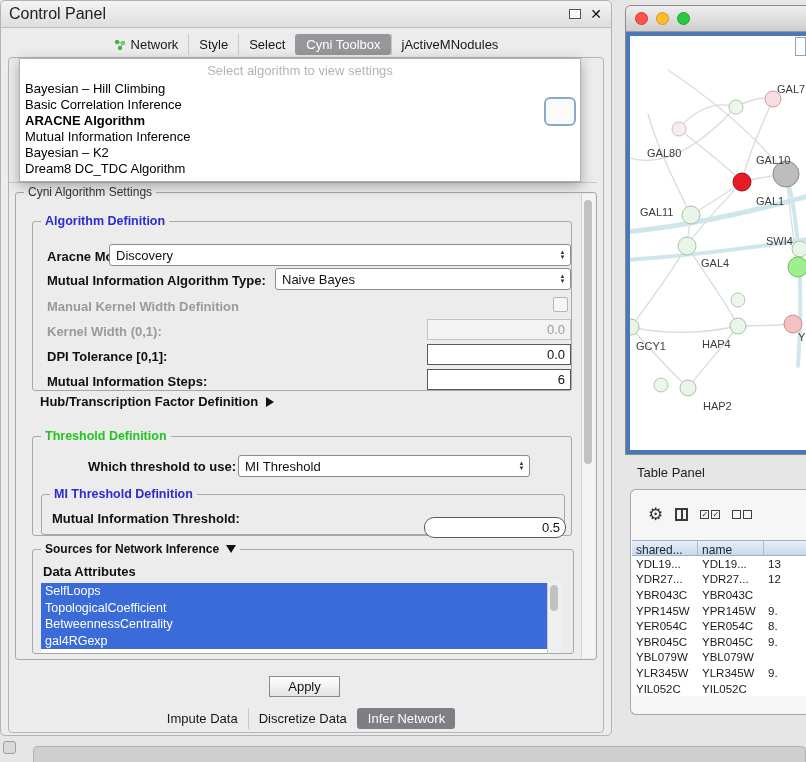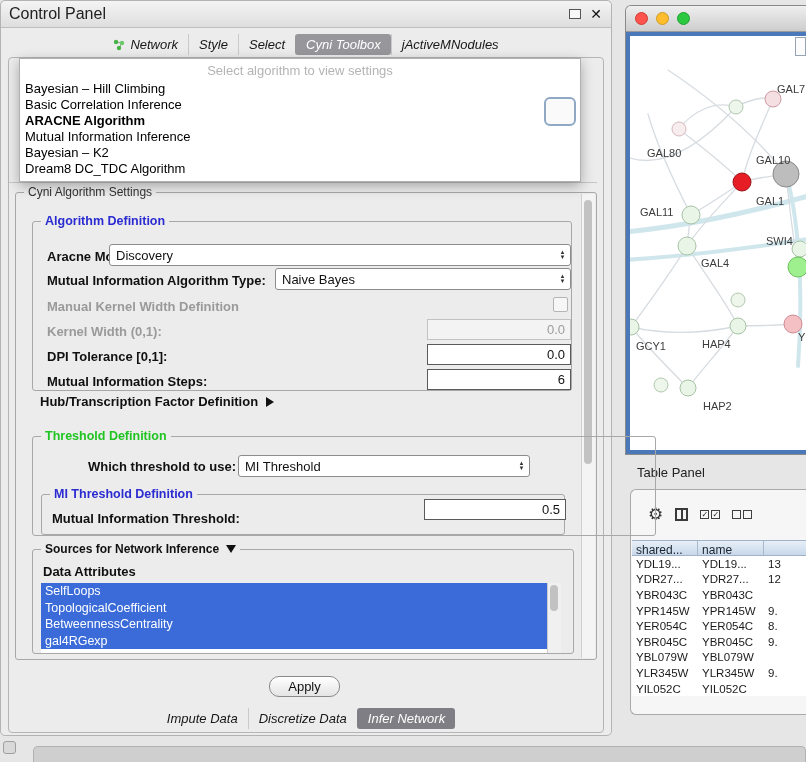--- a/index.html
+++ b/index.html
@@ -13,21 +13,21 @@
       border:1px solid #b3b3b3;border-radius:5px;box-sizing:border-box;}
   .cp-titlebar{position:absolute;left:0;top:0;right:0;height:26px;
       background:linear-gradient(#f4f4f4,#dedede);border-bottom:1px solid #bdbdbd;
       border-radius:5px 5px 0 0;display:flex;align-items:center;}
   .cp-title{font-size:16px;color:#222;padding-left:8px;flex:1;}
   .win-float{width:10px;height:8px;border:1px solid #555;margin-right:9px;background:#f8f8f8;}
   .win-close{font-size:14px;font-weight:bold;color:#111;margin-right:9px;line-height:14px;}
   .cp-frame{position:absolute;left:7px;top:56px;width:596px;height:676px;
       border:1px solid #b5b5b5;border-radius:4px;background:#ececec;box-sizing:border-box;}
   
-  .tabbar{position:absolute;left:0;right:0;display:flex;justify-content:center;z-index:3;font-style:italic;}
+  .tabbar{position:absolute;left:0;right:0;display:flex;justify-content:center;z-index:3;}
   .tabbar.top{top:33px;}
   .tabbar.bottom{top:707px;}
   .tab{display:flex;align-items:center;gap:5px;padding:3px 10px;font-size:13px;color:#161616;
       border-left:1px solid #c9c9c9;white-space:nowrap;cursor:default;}
   .tab:first-child{border-left:none;}
   .tab.sel{background:#97979b;color:#fff;border-radius:3px;border-left-color:transparent;}
   .tab.sel2{background:#7e7e84;color:#fff;border-radius:3px;border-left-color:transparent;}
   
   .popup{position:absolute;left:18px;top:57px;width:560px;background:#fff;
       border:1px solid #b0b0b0;box-shadow:0 4px 12px rgba(0,0,0,.3);z-index:50;padding:2px 0 4px;}
@@ -61,21 +61,21 @@
   .tri-right{display:inline-block;width:0;height:0;border-left:8px solid #111;
       border-top:5px solid transparent;border-bottom:5px solid transparent;margin-left:8px;}
   .tri-down{display:inline-block;width:0;height:0;border-top:8px solid #111;
       border-left:5px solid transparent;border-right:5px solid transparent;margin-left:7px;}
   .hub-row{position:absolute;display:flex;align-items:center;font-size:13px;font-weight:bold;color:#101010;}
   .attr-list{position:absolute;background:#fff;overflow:hidden;}
   .attr-item{height:16.5px;line-height:16.5px;font-size:12.5px;color:#fff;padding-left:4px;}
   .attr-scroll{position:absolute;right:0;top:0;bottom:0;width:13px;background:#f0f0f0;border-left:1px solid #ccc;}
   .attr-thumb{position:absolute;left:2px;top:2px;width:8px;height:26px;background:#c2c2c2;border-radius:4px;}
   .apply-btn{position:absolute;left:268px;top:675px;width:71px;height:21px;border:1px solid #898989;
-      border-radius:10px;background:linear-gradient(#ffffff,#e4e4e4);display:flex;align-items:center;
+      border-radius:0;background:linear-gradient(#ffffff,#e4e4e4);display:flex;align-items:center;
       justify-content:center;font-size:13px;color:#111;box-sizing:border-box;}
   
   .net-window{position:absolute;left:625px;top:5px;width:181px;height:450px;border-radius:6px 0 0 0;
       overflow:hidden;border:1px solid #8a8a8a;border-right:none;box-sizing:border-box;}
   .net-titlebar{position:absolute;left:0;top:0;right:0;height:26px;
       background:linear-gradient(#efefef,#cdcdcd);border-bottom:1px solid #9a9a9a;
       display:flex;align-items:center;gap:8px;padding-left:9px;box-sizing:border-box;}
   .tl{width:13px;height:13px;border-radius:50%;box-sizing:border-box;}
   .tl.red{background:#ff544d;border:1px solid #cf3a33;}
   .tl.yellow{background:#ffbd2e;border:1px solid #cf9a22;}
@@ -193,36 +193,36 @@
       <div class="field" style="left:394px;top:147px;width:144px;">
         <span>6</span>
       </div>
     </div>
 
     <div class="hub-row" style="left:24px;top:201px;">
       <span>Hub/Transcription Factor Definition</span>
       <span class="tri-right"></span>
     </div>
 
-    <div class="fs" style="left:16px;top:243px;width:624px;height:100px;">
+    <div class="fs" style="left:16px;top:243px;width:540px;height:100px;">
       <span class="legend green">Threshold Definition</span>
 
       <span class="lbl" style="left:55px;top:22px;">Which threshold to use:</span>
       <div class="combo" style="left:205px;top:18px;width:292px;">
         <span>MI Threshold</span>
         <span class="spin">
             <span>▲</span>
             <span>▼</span>
           </span>
       </div>
 
       <div class="fs" style="left:8px;top:57px;width:524px;height:41px;">
         <span class="legend blue">MI Threshold Definition</span>
         <span class="lbl" style="left:10px;top:16px;">Mutual Information Threshold:</span>
-        <div class="field" style="left:382px;top:4px;width:142px;">
+        <div class="field" style="left:382px;top:22px;width:142px;border-radius:10px;">
           <span>0.5</span>
         </div>
       </div>
     </div>
 
     <div class="fs" style="left:16px;top:356px;width:542px;height:105px;">
       <span class="legend boldblk">
         <span>Sources for Network Inference</span>
         <span class="tri-down"></span>
       </span>

